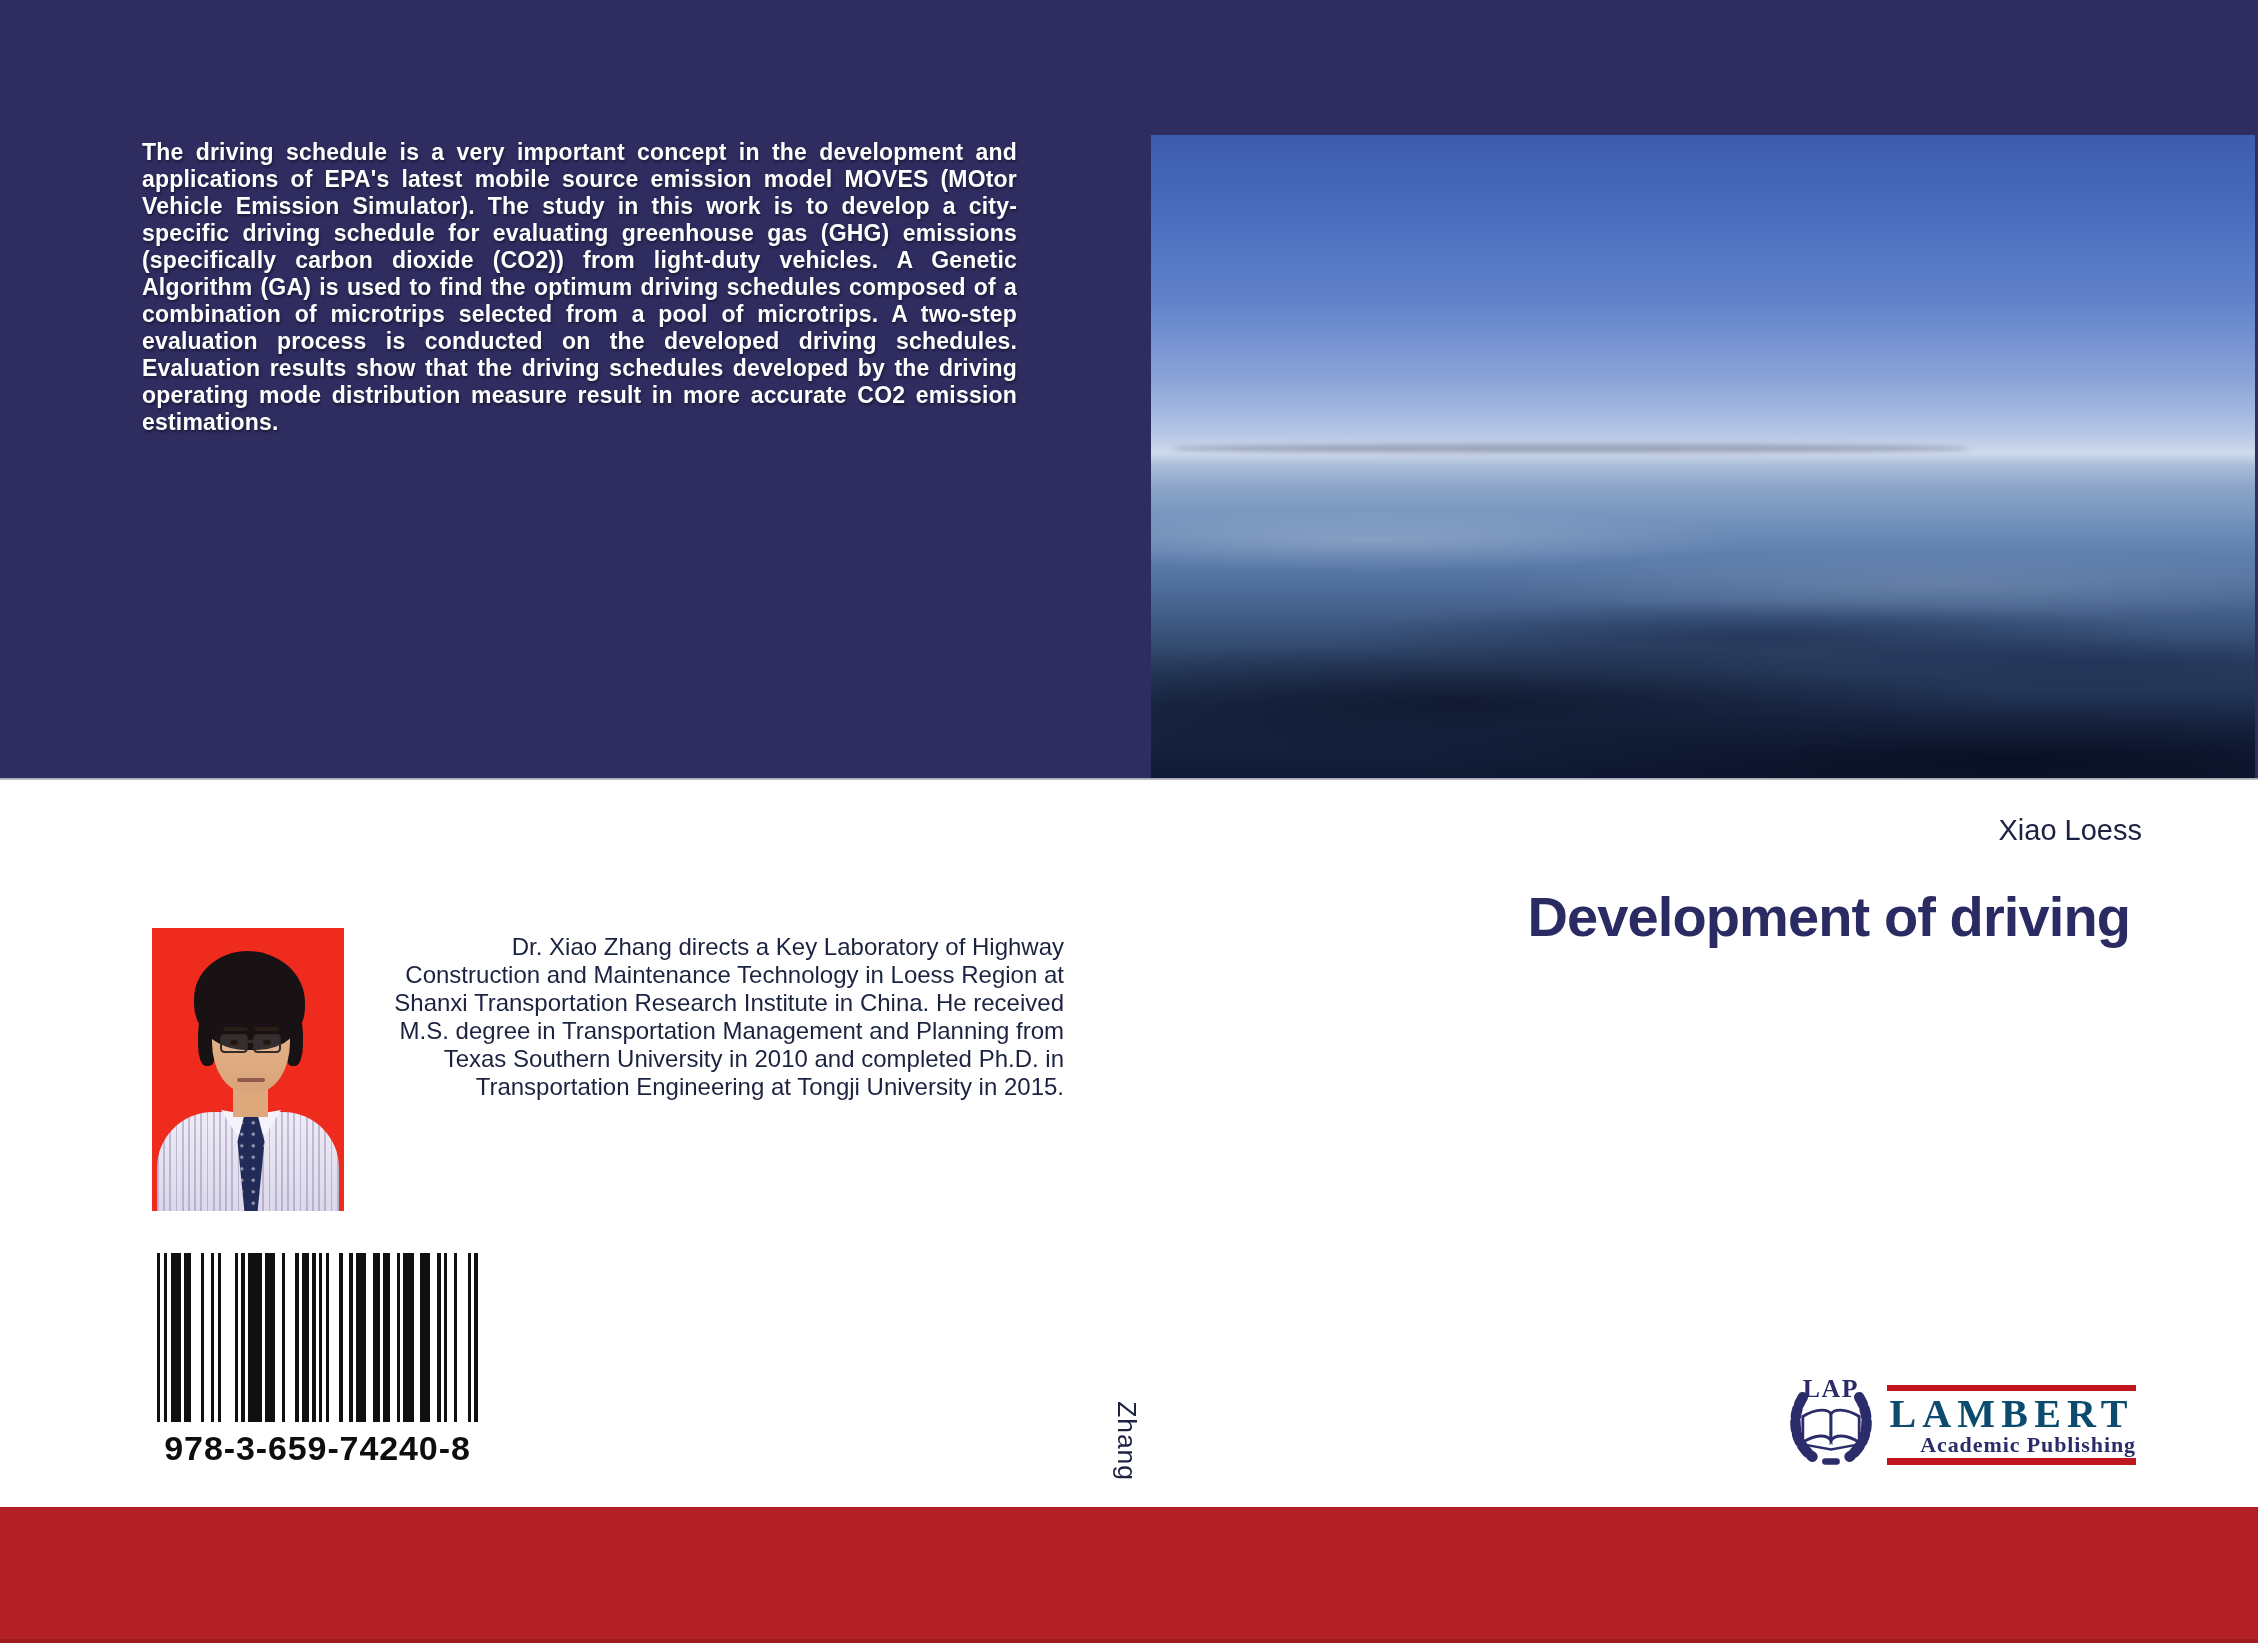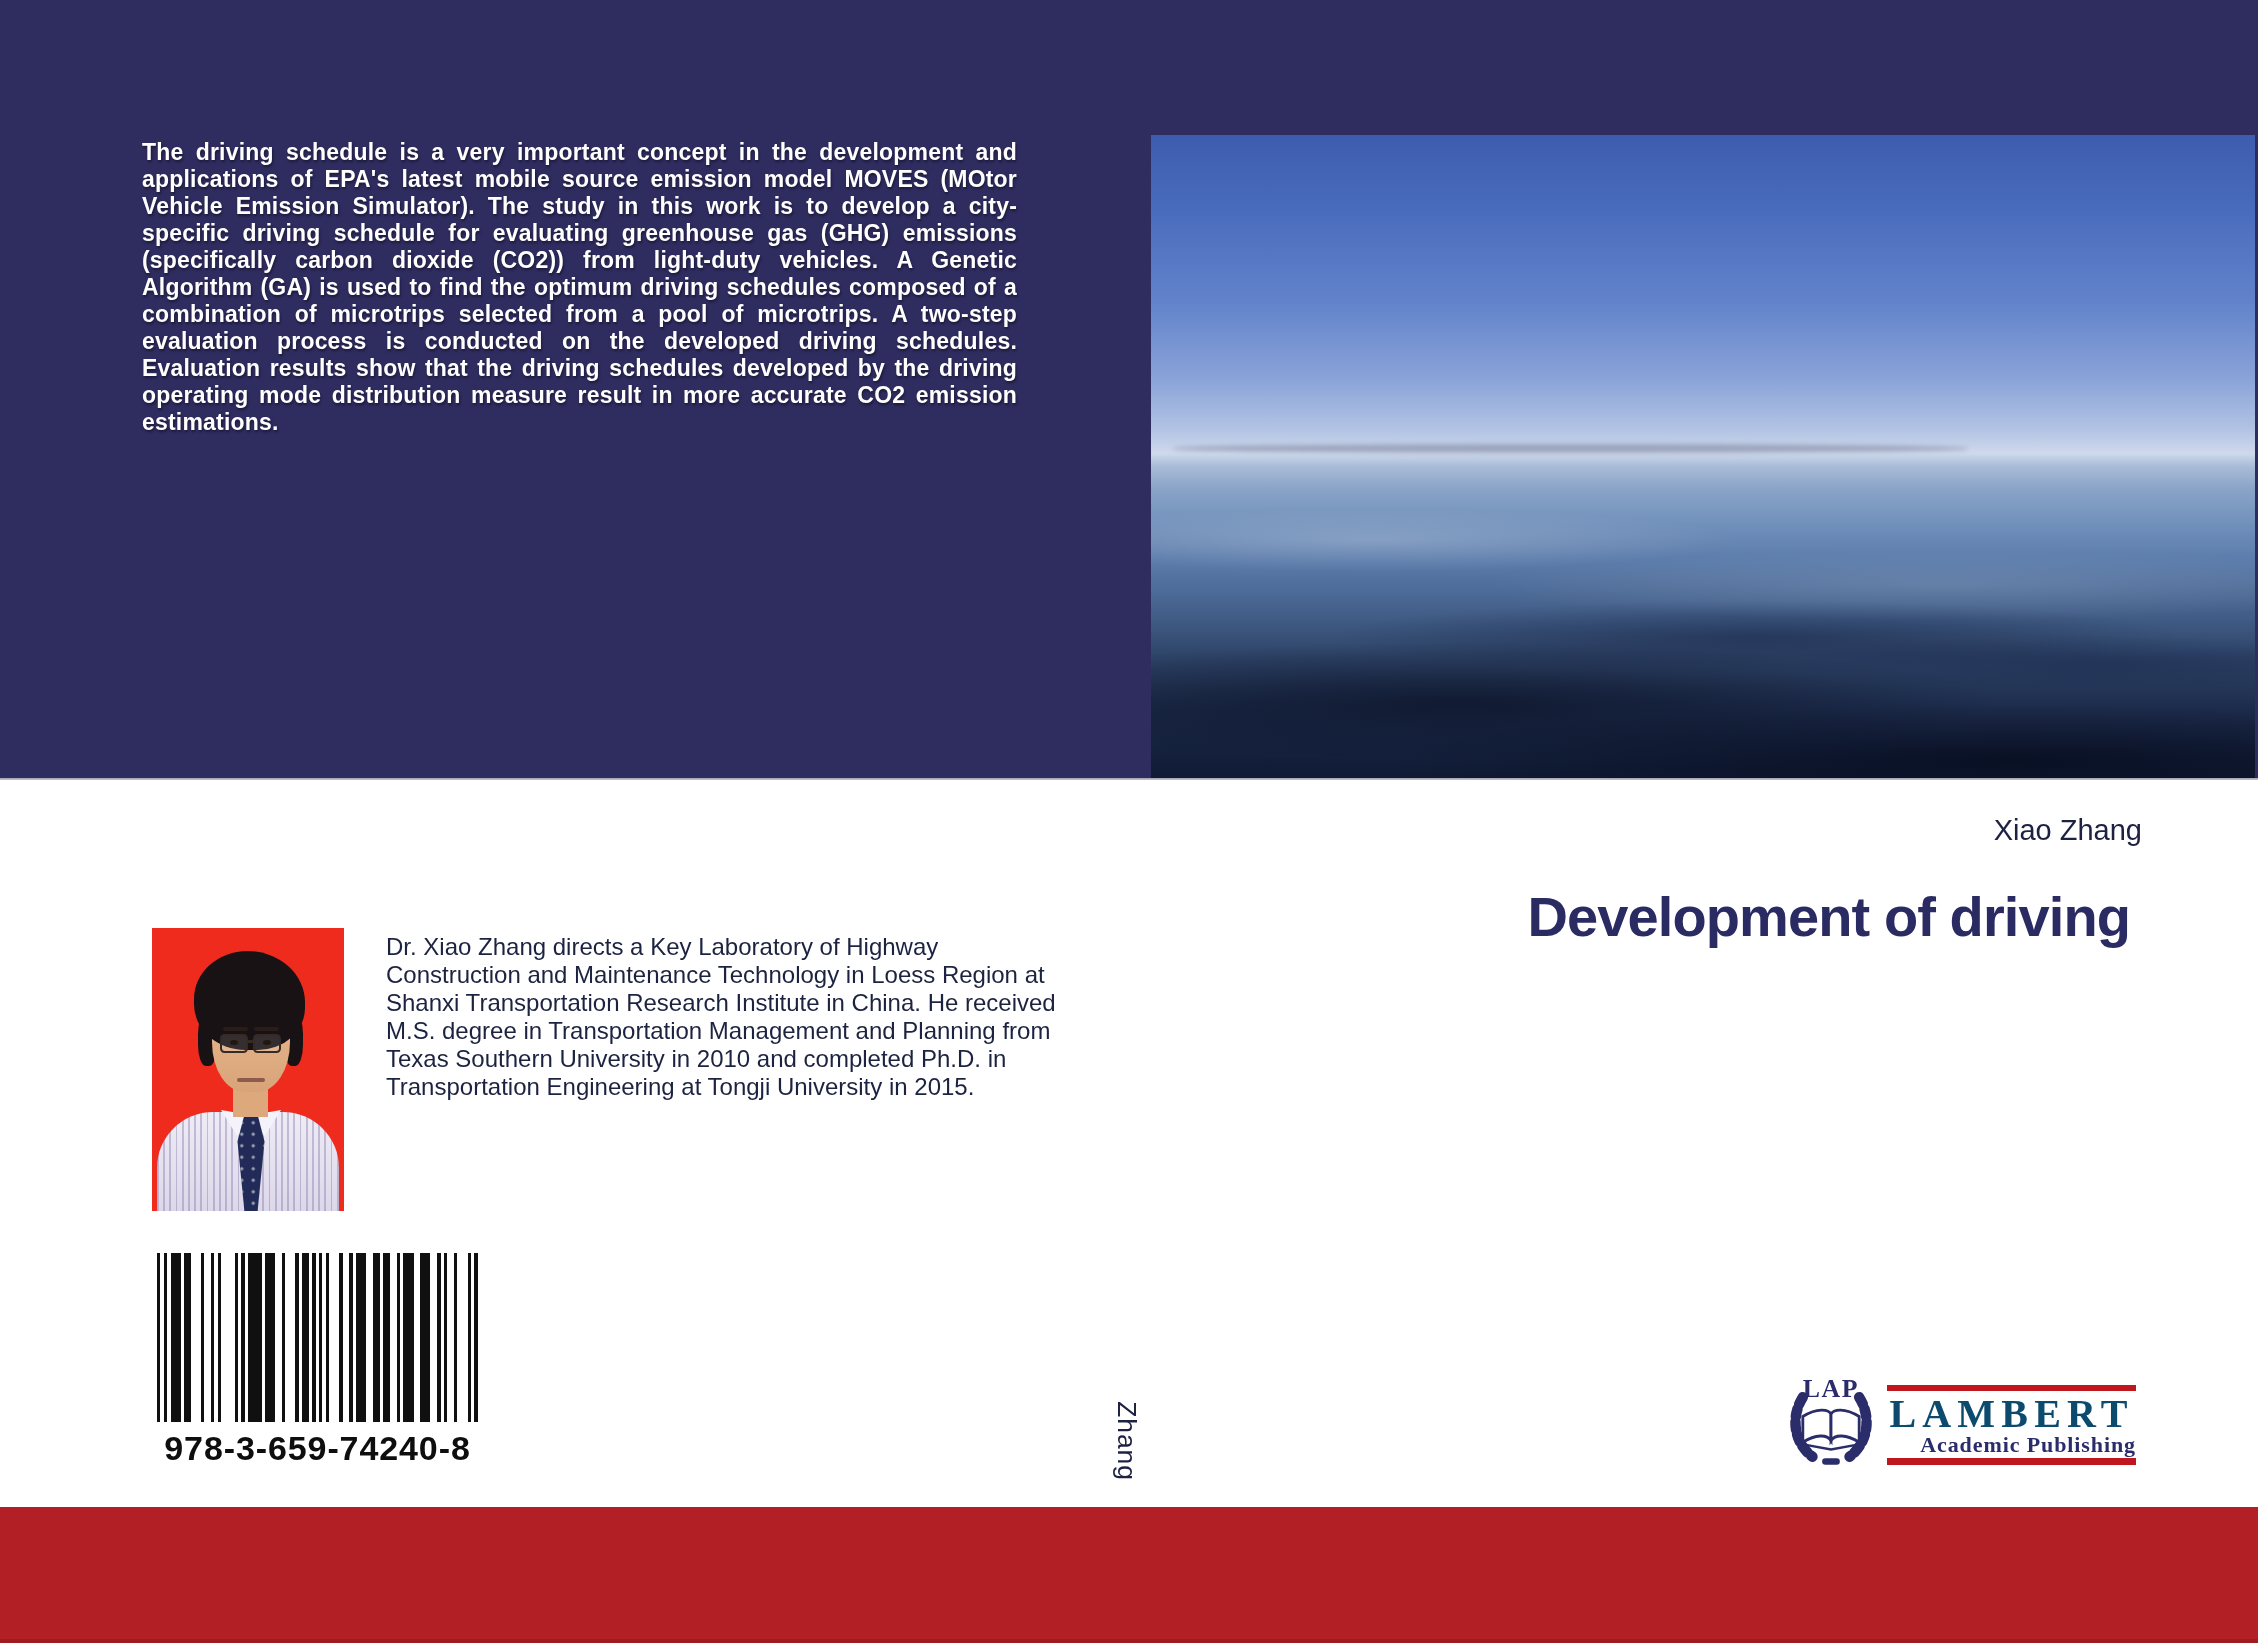--- a/index.html
+++ b/index.html
@@ -103,21 +103,21 @@
     background:
       radial-gradient(rgba(255,255,255,.55) 1.3px,transparent 1.9px),
       #222b58;
     background-size:11.5px 11.5px;
     clip-path:polygon(26% 0,74% 0,95% 26%,72% 100%,28% 100%,5% 26%);
   }
 
   
   .bio{
     position:absolute;left:386px;top:933px;width:678px;margin:0;
-    color:#1c2340;font-size:24px;line-height:28px;text-align:left;
+    color:#1c2340;font-size:24px;line-height:28px;text-align:right;
   }
 
   
   .barcode-wrap{position:absolute;left:157px;top:1253px;width:321px;}
   .bars{display:flex;width:321px;height:169px;background:#fff;}
   .bars i{flex:1;}
   .bars .b1{background:#101010;}
   .bars .b0{background:transparent;}
   .isbn{
     margin-top:7px;text-align:center;color:#0e0e0e;
@@ -160,21 +160,21 @@
 
 <div class="cover">
 
   <section class="top-band">
     <p class="abstract">The driving schedule is a very important concept in the development and applications of EPA's latest mobile source emission model MOVES (MOtor Vehicle Emission Simulator). The study in this work is to develop a city-specific driving schedule for evaluating greenhouse gas (GHG) emissions (specifically carbon dioxide (CO2)) from light-duty vehicles. A Genetic Algorithm (GA) is used to find the optimum driving schedules composed of a combination of microtrips selected from a pool of microtrips. A two-step evaluation process is conducted on the developed driving schedules. Evaluation results show that the driving schedules developed by the driving operating mode distribution measure result in more accurate CO2 emission estimations.</p>
     <div class="ocean">
       <div class="landmass"></div>
     </div>
   </section>
 
-  <div class="author-top">Xiao Zhang</div>
+  <div class="author-top">Xiao Loess</div>
 
   <h1 class="title">
     <span>Development of driving</span>
   </h1>
 
   <div class="portrait">
     <div class="shirt"></div>
     <div class="collar-l"></div>
     <div class="collar-r"></div>
     <div class="neck"></div>

